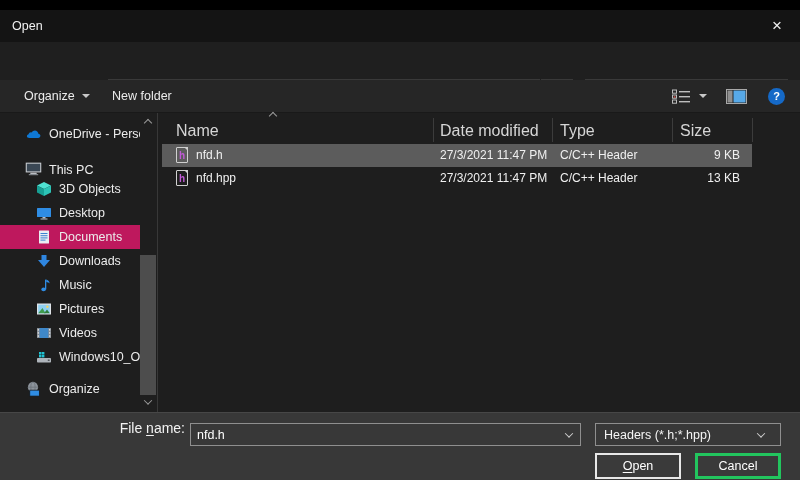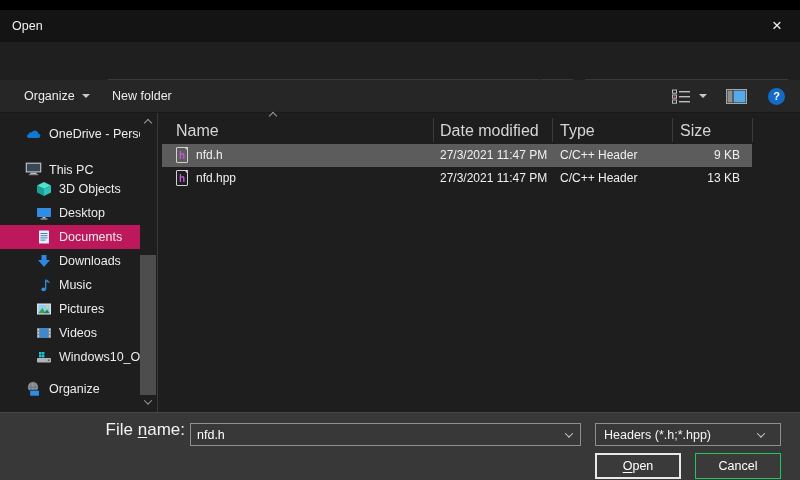--- a/index.html
+++ b/index.html
@@ -86,33 +86,33 @@
   .c-size { left:500px; width:78px; text-align:right; }
   .page { position:absolute; left:14px; top:3px; width:12px; height:16px; border:1px solid #d0d0d0;
           border-radius:1px; display:flex; align-items:center; justify-content:center;
           font-size:10px; font-weight:bold; color:#c05ad6; }
   .page::after { content:""; position:absolute; top:-1px; right:-1px; border-style:solid;
                  border-width:0 4px 4px 0; border-color:transparent #d0d0d0 transparent transparent; }
 
   
   .footer { position:absolute; left:0; top:402px; width:800px; height:78px; background:#383838;
             border-top:1px solid #474747; }
-  .fn-label { position:absolute; left:90px; top:7px; width:95px; text-align:right; font-size:17px; color:#f2f2f2; }
+  .fn-label { position:absolute; left:90px; top:7px; width:95px; text-align:right; font-size:14px; color:#f2f2f2; }
   .accel { text-decoration:underline; text-underline-offset:2px; }
   .combo { position:absolute; top:10px; height:23px; background:#383838; border:1px solid #8f8f8f;
            display:flex; align-items:center; }
   .combo.fname { left:190px; width:391px; }
   .combo.ftype { left:595px; width:186px; padding:7px 8px; font-size:12.5px; color:#f5f5f5; cursor:pointer; }
   .combo input { flex:1; background:transparent; border:none; outline:none; color:#fff;
                  font-size:12.5px; font-family:inherit; padding-left:6px; }
   .combo .chev { color:#cfcfcf; margin:0 8px 0 auto; flex:0 0 auto; }
   .btn { position:absolute; top:40px; width:86px; height:26px; background:#3a3a3a; color:#fff;
          font-size:12.5px; display:flex; align-items:center; justify-content:center; cursor:pointer; }
   .btn.default { left:595px; border:2px solid #e8e8e8; }
-  .btn.plain { left:695px; border:1px solid #22c55e;align-items:center; }
+  .btn.plain { left:695px; border:3px solid #22c55e;align-items:center; }
   .grip { position:absolute; right:4px; bottom:4px; width:8px; height:8px; }
   .grip i { position:absolute; width:2px; height:2px; background:#8a8a8a; }
 
   svg { display:block; }
 </style>
 </head>
 <body>
 
 <div class="frame">
 

